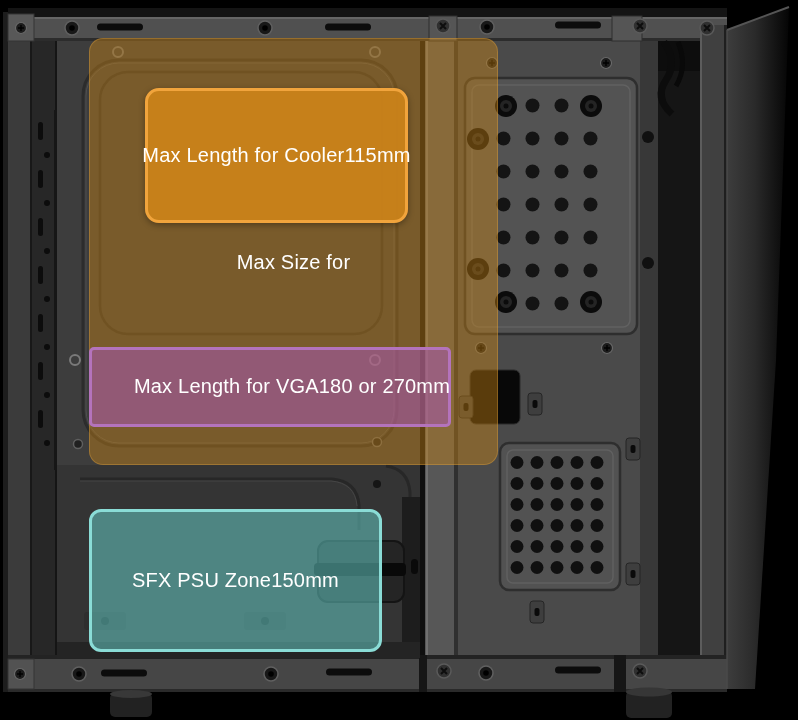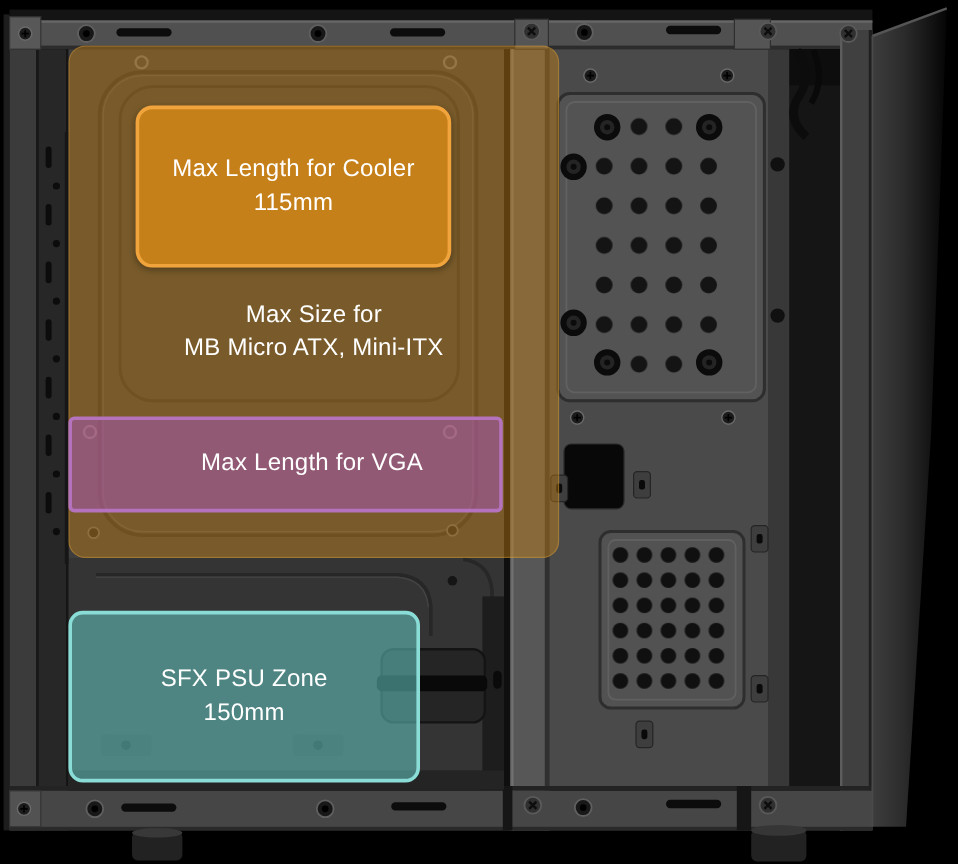--- a/index.html
+++ b/index.html
@@ -3,22 +3,22 @@
 <meta charset="utf-8">
 <style>
   html,body{margin:0;padding:0;background:#000;}
   #stage{
     position:relative;width:798px;height:720px;overflow:hidden;background:#000;
     font-family:"Liberation Sans", sans-serif;
   }
   #case-svg{position:absolute;left:0;top:0;width:798px;height:720px;display:block;}
   .zone{
     position:absolute;box-sizing:border-box;color:#fff;text-align:center;
-    display:flex;flex-direction:column;align-items:center;justify-content:center;
-    font-size:20px;line-height:1.38;letter-spacing:.2px;
+    display:flex;align-items:center;justify-content:center;
+    font-size:20px;line-height:1.38;letter-spacing:.2px;margin-left:32px;
   }
   .zone .ln{display:block;white-space:nowrap;}
   #mb-zone{
     left:57px;top:38px;width:409px;height:427px;border-radius:14px;
     background:rgba(205,133,20,0.42);border:1px solid rgba(242,176,70,0.30);
     justify-content:flex-start;
   }
   #mb-label{position:absolute;left:0;right:0;top:210px;}
   #cooler-box{
     left:113px;top:88px;width:263px;height:135px;border-radius:14px;
@@ -218,31 +218,31 @@
       <rect x="110" y="693" width="42" height="24" rx="5" fill="#222"></rect>
       <ellipse cx="131" cy="694" rx="21" ry="4" fill="#383838"></ellipse>
       <rect x="626" y="691" width="46" height="27" rx="5" fill="#222"></rect>
       <ellipse cx="649" cy="692" rx="23" ry="4.5" fill="#363636"></ellipse>
     </g>
   </svg>
 
   <div class="zone" id="mb-zone" style="background-color: rgba(205, 133, 20, 0.42); border-color: rgba(242, 176, 70, 0.3);">
     <div id="mb-label">
       <span class="ln">Max Size for</span>
-      <span class="ln">MB Micro ATX, Mini-ITX</span>
     </div>
   </div>
 
   <div class="zone" id="cooler-box" style="background-color: rgba(200, 129, 26, 0.97); border-color: rgb(241, 164, 60);">
     <span class="ln">Max Length for Cooler</span>
     <span class="ln">115mm</span>
   </div>
 
   <div class="zone" id="vga-zone" style="background-color: rgba(168, 88, 178, 0.55); border-color: rgb(180, 115, 188); padding-left: 44px;">
     <span class="ln">Max Length for VGA</span>
+    <span class="ln">180 or 270mm</span>
   </div>
 
   <div class="zone" id="psu-zone" style="background-color: rgba(100, 200, 195, 0.55); border-color: rgb(138, 220, 214);">
     <span class="ln">SFX PSU Zone</span>
     <span class="ln">150mm</span>
   </div>
 
 </div>
 
 </body></html>

